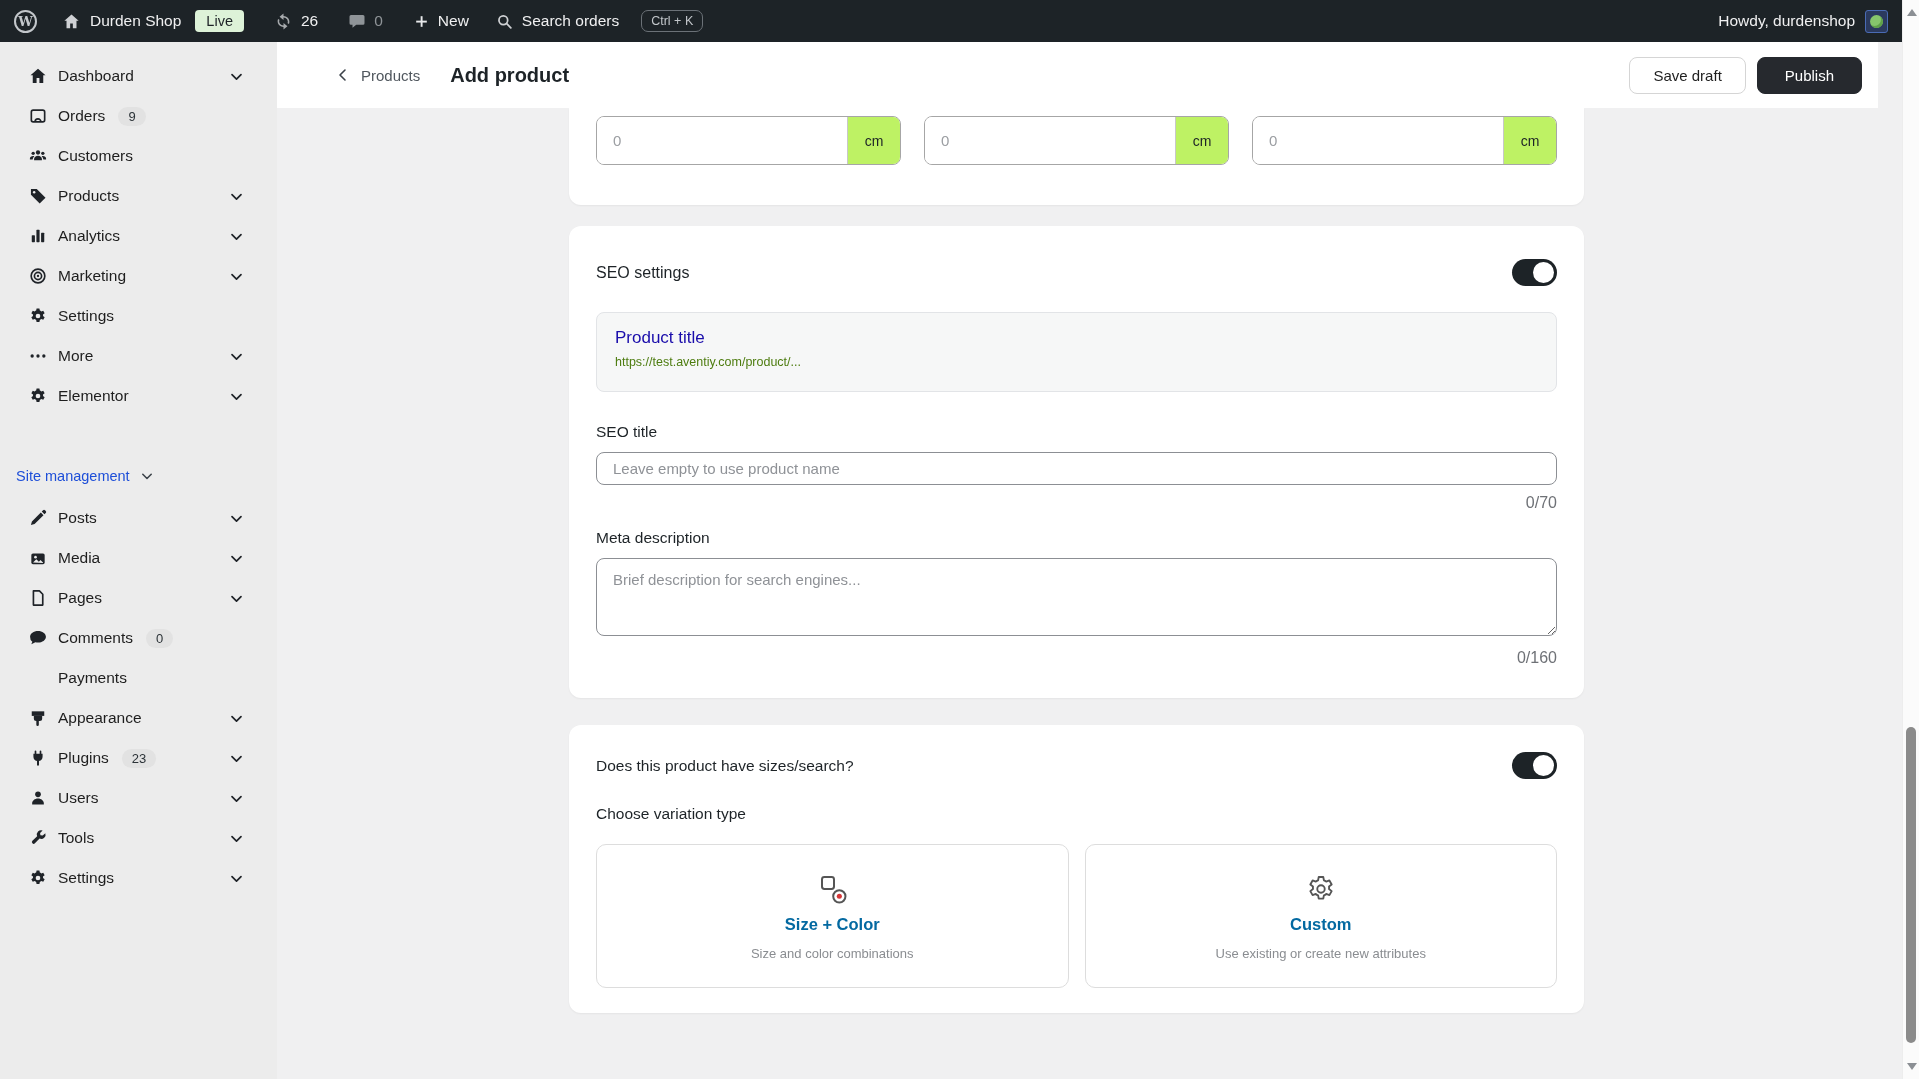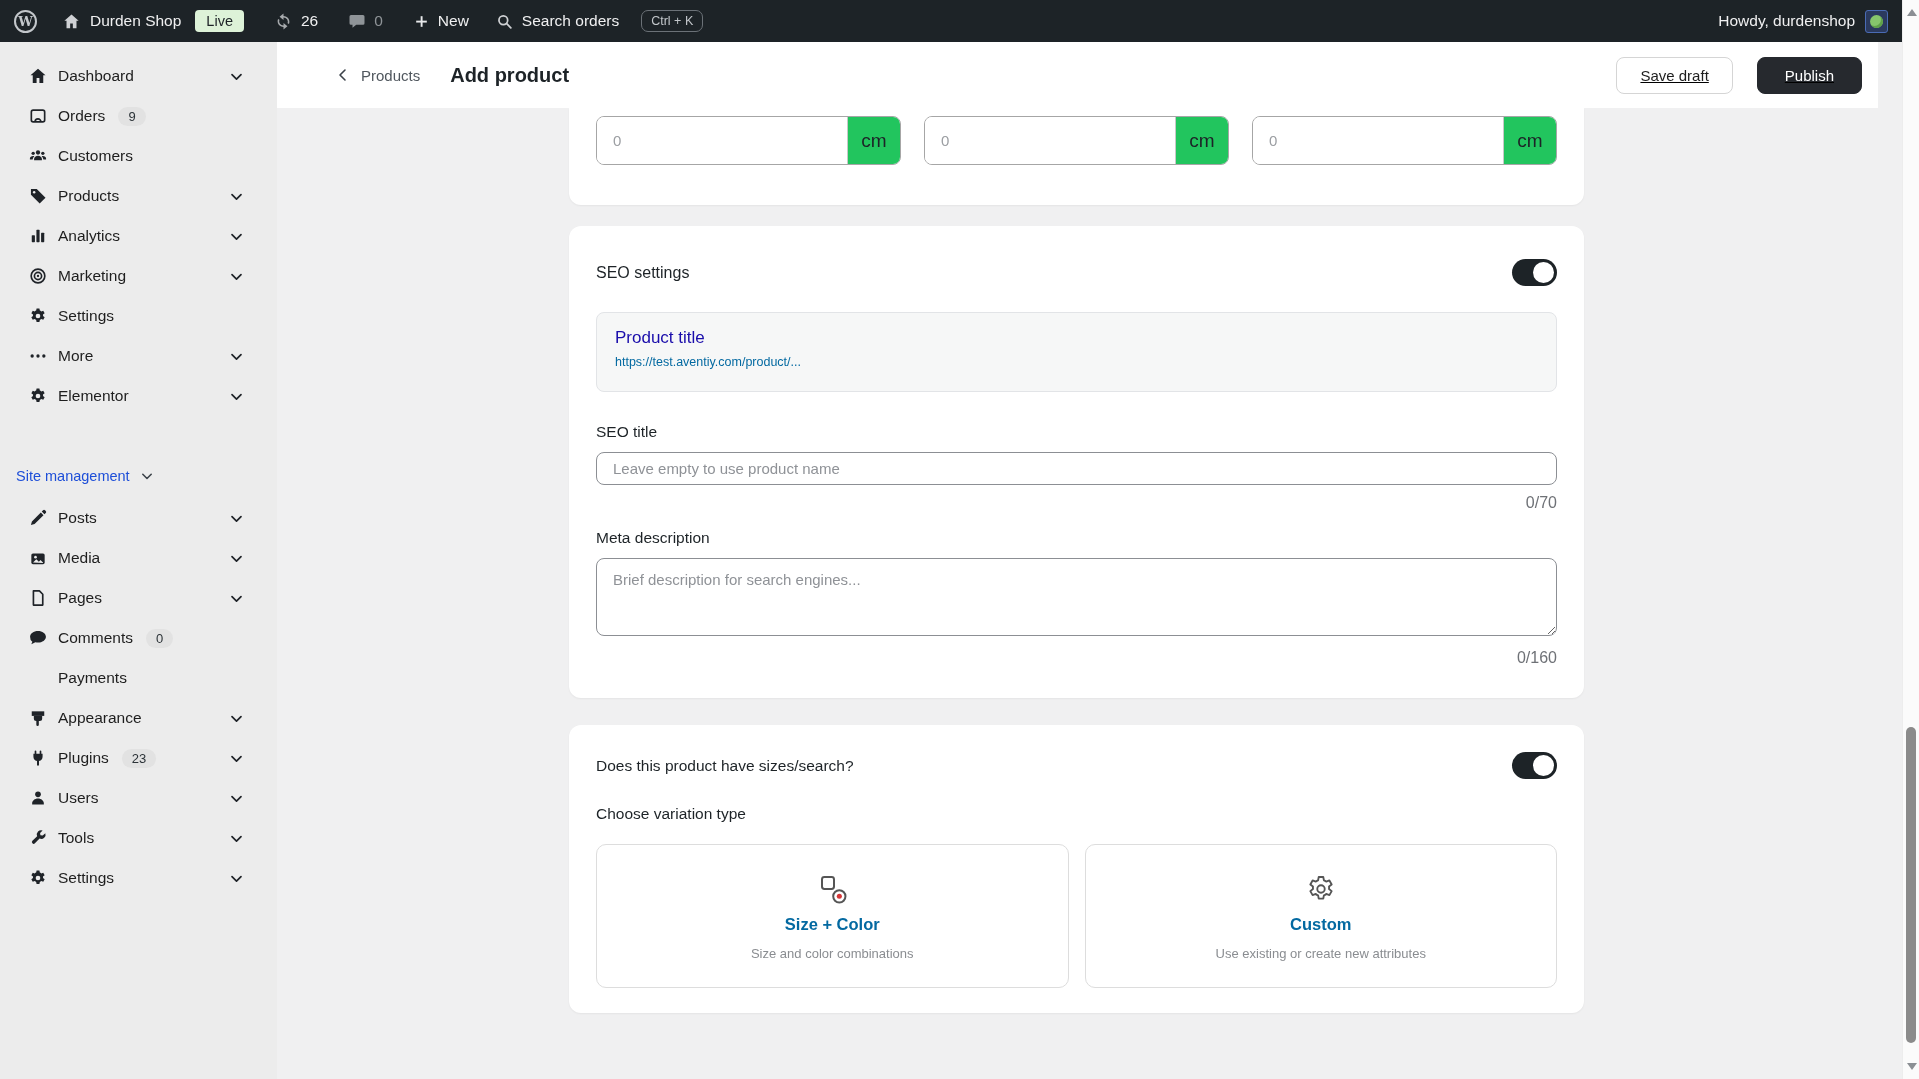--- a/index.html
+++ b/index.html
@@ -59,57 +59,57 @@
   .sb-group2 { margin-top:4px; }
 
   
   .workspace { position:absolute; left:277px; top:42px; width:1625px; height:1037px;
     background:#f0f0f1; }
   .page-header { position:absolute; left:0; top:0; width:1601px; height:66px;
     background:#ffffff; display:flex; align-items:center; padding:0 16px 0 58px; }
   .back-link { display:flex; align-items:center; gap:10px; cursor:pointer;
     color:#50575e; font-size:15px; }
   .page-title { margin-left:30px; font-size:20px; font-weight:700; color:#1d2327; }
-  .hdr-actions { margin-left:auto; display:flex; gap:24px;text-decoration:underline; }
+  .hdr-actions { margin-left:auto; display:flex; gap:11px; }
   .btn { height:37px; border-radius:8px; font-size:15px; display:flex; align-items:center;
     cursor:pointer; font-family:inherit; }
   .btn-secondary { background:#fff; border:1px solid #d5d5d5; color:#1e1e1e; padding:0 23px; }
   .btn-primary { background:#26292e; border:1px solid #26292e; color:#fff; padding:0 27px; }
 
   .content { position:absolute; left:292px; top:0; width:1015px; }
   .card { position:absolute; left:0; width:1015px; background:#fff; border-radius:12px;
     box-shadow:0 1px 2px rgba(0,0,0,.05); }
   .card-dims { top:66px; height:97px; border-radius:0 0 12px 12px; padding:8px 27px 0; }
   .card-seo { top:184px; height:472px; padding:0 27px; }
   .card-var { top:683px; height:288px; padding:0 27px; }
 
   
   .dims-row { display:flex; gap:23px; }
   .dim-group { flex:1; height:49px; border:1px solid #a6a6a6; border-radius:8px;
     display:flex; overflow:hidden; background:#fff; }
   .dim-input { flex:1; border:none; outline:none; padding:0 16px; font-size:15px;
     font-family:inherit; color:#1e1e1e; min-width:0; }
   .dim-input::placeholder { color:#9b9ea2; }
-  .dim-unit { width:53px; background:#22c55e; border-left:1px solid #c8c8c8;
-    display:flex; align-items:center; justify-content:center; font-size:19px; color:#1d2327; }
+  .dim-unit { width:53px; background:#bef264; border-left:1px solid #c8c8c8;
+    display:flex; align-items:center; justify-content:center; font-size:14px; color:#1d2327; }
 
   
   .toggle { width:45px; height:27px; border-radius:15px; background:#1d2327;
     position:relative; cursor:pointer; flex:0 0 45px; }
   .toggle .knob { position:absolute; top:3px; right:3px; width:21px; height:21px;
     border-radius:50%; background:#fff; }
 
   
   .row-between { display:flex; align-items:center; justify-content:space-between; }
   .seo-head { padding-top:33px; }
   .section-label { font-size:16px; color:#1d2327;text-align:center; }
   .serp-preview { margin-top:26px; background:#f6f7f7; border:1px solid #e2e4e7;
     border-radius:8px; padding:15px 18px; height:80px; }
   .serp-title { color:#1a0dab; font-size:17px; cursor:default; }
-  .serp-url { color:#0369a1; font-size:12.5px; margin-top:7px; }
+  .serp-url { color:#4d7c0f; font-size:12.5px; margin-top:7px; }
   .field-label { font-size:15.5px; color:#1d2327; }
   .lbl-seo-title { margin-top:31px; }
   .text-input { margin-top:11px; width:100%; height:33px; border:1px solid #8c8f94;
     border-radius:8px; padding:0 16px; font-size:15px; font-family:inherit; color:#1e1e1e;
     outline:none; background:#fff; }
   .text-input::placeholder, .textarea::placeholder { color:#8f9297; }
   .char-counter { text-align:right; font-size:16px; color:#6e7176; margin-top:9px; }
   .lbl-meta { margin-top:17px; }
   .textarea { margin-top:11px; width:100%; height:78px; border:1px solid #8c8f94;
     border-radius:8px; padding:12px 16px; font-size:15px; font-family:inherit;

